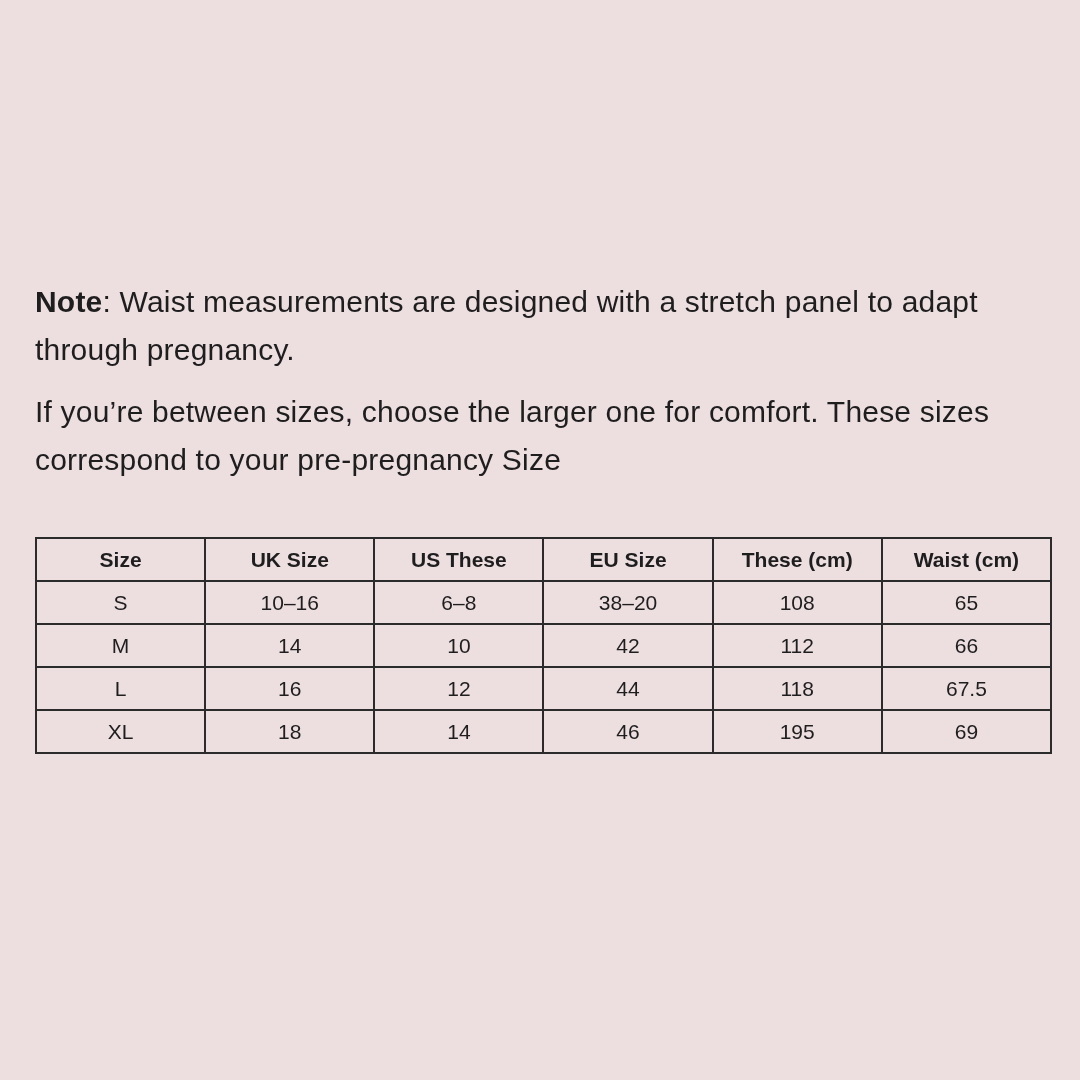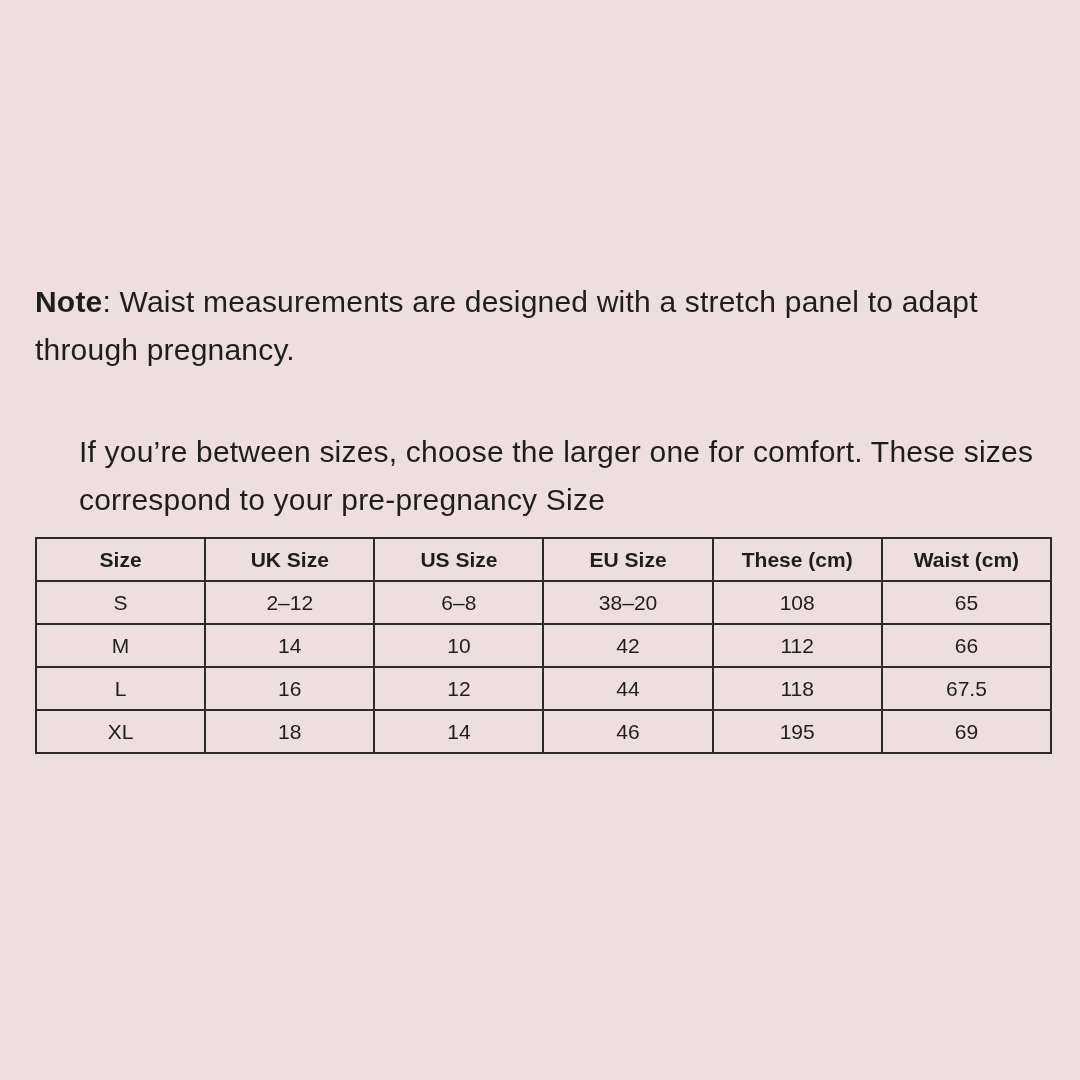--- a/index.html
+++ b/index.html
@@ -20,21 +20,21 @@
   }
   .para {
     position: absolute;
     left: 35px;
     right: 35px;
     font-size: 30px;
     line-height: 48px;
     letter-spacing: 0.2px;
   }
   .para-note { top: 278px; }
-  .para-intro { top: 428px; margin-left: 44px; }
+  .para-intro { top: 388px; }
   .bold { font-weight: bold; }
   table.size-chart {
     position: absolute;
     top: 537px;
     left: 35px;
     width: 1017px;
     border-collapse: collapse;
     table-layout: fixed;
   }
   table.size-chart th,
@@ -58,30 +58,30 @@
 
   <p class="para para-note"><span class="bold">Note</span><span>: Waist measurements are designed with a stretch panel to adapt through pregnancy.</span></p>
 
   <p class="para para-intro"><span>If you’re between sizes, choose the larger one for comfort. These sizes correspond to your pre-pregnancy Size</span></p>
 
   <table class="size-chart">
     <thead>
       <tr>
         <th>Size</th>
         <th>UK Size</th>
-        <th>US Size</th>
+        <th>US These</th>
         <th>EU Size</th>
         <th>These (cm)</th>
         <th>Waist (cm)</th>
       </tr>
     </thead>
     <tbody>
       <tr>
         <td>S</td>
-        <td>2–12</td>
+        <td>10–16</td>
         <td>6–8</td>
         <td>38–20</td>
         <td>108</td>
         <td>65</td>
       </tr>
       <tr>
         <td>M</td>
         <td>14</td>
         <td>10</td>
         <td>42</td>

